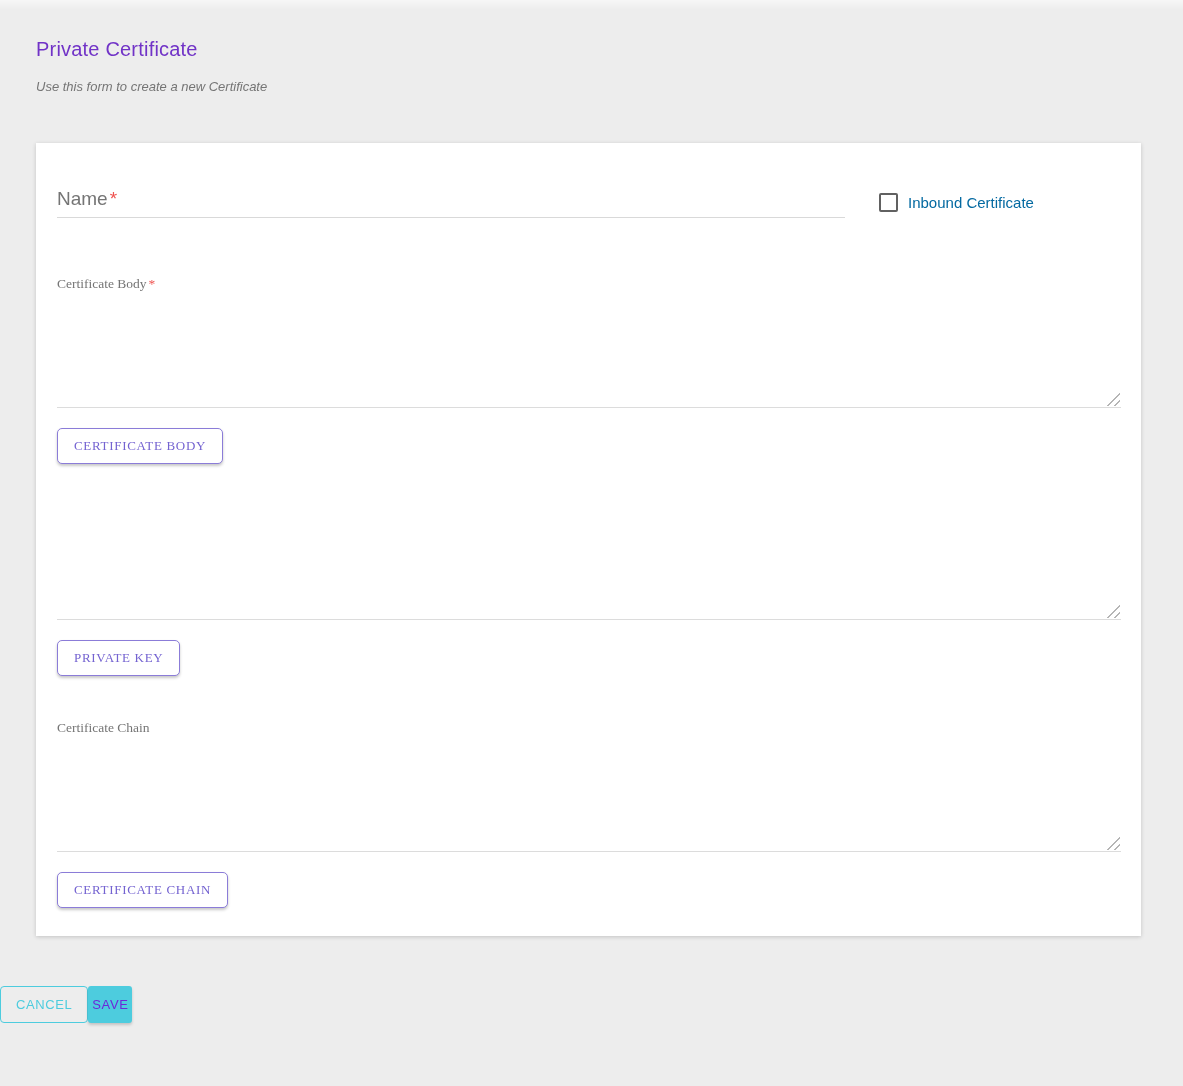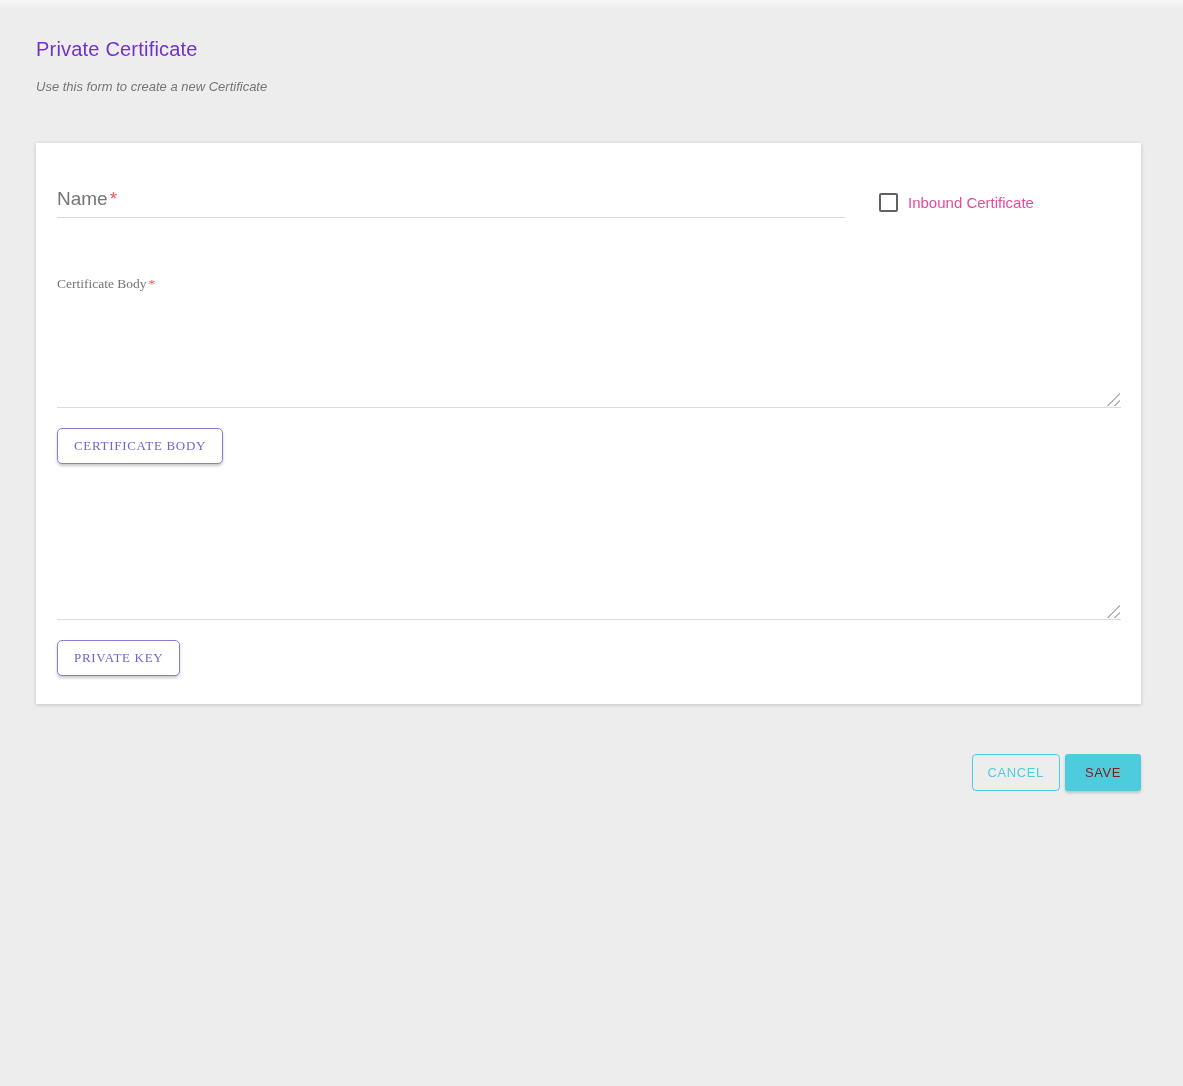--- a/index.html
+++ b/index.html
@@ -72,21 +72,21 @@
     margin-left:auto;width:242px;
     display:flex;align-items:center;
     padding-top:2px;cursor:pointer;
   }
   .checkbox-box{
     width:19px;height:19px;flex:0 0 auto;
     border:2px solid #616161;border-radius:2px;
     background:#fff;
   }
   .checkbox-label{
-    margin-left:10px;font-size:15px;color:#ec4899;
+    margin-left:10px;font-size:15px;color:#0369a1;
   }
 
   
   .field-section{margin-top:44px;font-family:Liberation Serif, serif;}
   .field-section.first{margin-top:58px;}
   .section-label{
     font-size:13.5px;color:var(--label-gray);
     margin:0 0 4px 0;
   }
   .ta-wrap{position:relative;}
@@ -114,37 +114,37 @@
     color:var(--button-purple);
     font-family:inherit;
     font-size:13px;font-weight:500;letter-spacing:.7px;
     text-transform:uppercase;
     box-shadow:0 2px 3px rgba(0,0,0,.22);
     cursor:pointer;
   }
 
   
   .footer-actions{
-    display:flex;justify-content:flex-end;align-items:center;
-    margin:50px 42px 0 0;gap:5px;
+    display:flex;align-items:center;
+    margin:50px 42px 0 0;
   }
   .cancel-btn{
     height:37px;padding:0 15px;
     background:transparent;
     border:1px solid var(--accent-cyan);
     border-radius:4px;
     color:var(--accent-cyan);
     font-family:inherit;font-size:13px;font-weight:500;letter-spacing:.6px;
     cursor:pointer;
   }
   .save-btn{
-    height:37px;padding:0 20px;
+    height:37px;padding:0 4px;
     background:var(--accent-cyan);
     border:none;border-radius:3px;
-    color:#7f1d1d;
+    color:#6d28d9;
     font-family:inherit;font-size:13px;font-weight:500;letter-spacing:.6px;
     box-shadow:0 2px 3px rgba(0,0,0,.18);
     cursor:pointer;
   }
 </style>
 </head>
 <body>
 
 <div class="page-header">
   <h1 class="page-title">Private Certificate</h1>
@@ -174,19 +174,27 @@
   </div>
 
   <div class="field-section">
     <div class="ta-wrap">
       <textarea class="mat-textarea" aria-label="Private Key" style=""></textarea>
       <span class="resize-handle"></span>
     </div>
     <button class="outline-btn">PRIVATE KEY</button>
   </div>
 
+  <div class="field-section">
+    <p class="section-label"><span>Certificate Chain</span><span class="req"></span></p>
+    <div class="ta-wrap">
+      <textarea class="mat-textarea" aria-label="Certificate Chain" style=""></textarea>
+      <span class="resize-handle"></span>
+    </div>
+    <button class="outline-btn">CERTIFICATE CHAIN</button>
+  </div>
 
 </div>
 
 <div class="footer-actions">
   <button class="cancel-btn">CANCEL</button>
   <button class="save-btn">SAVE</button>
 </div>
 
 </body></html>

